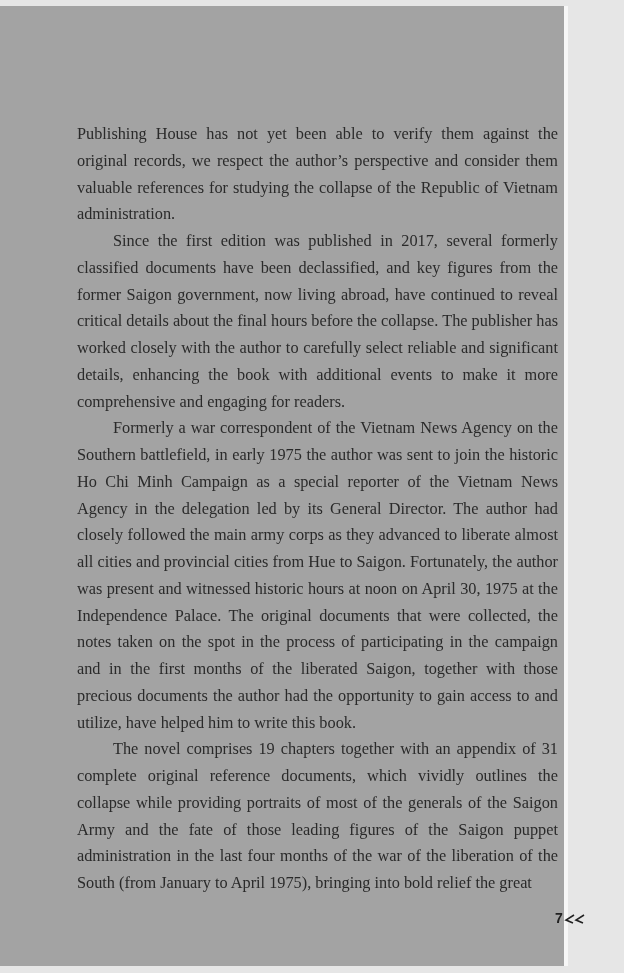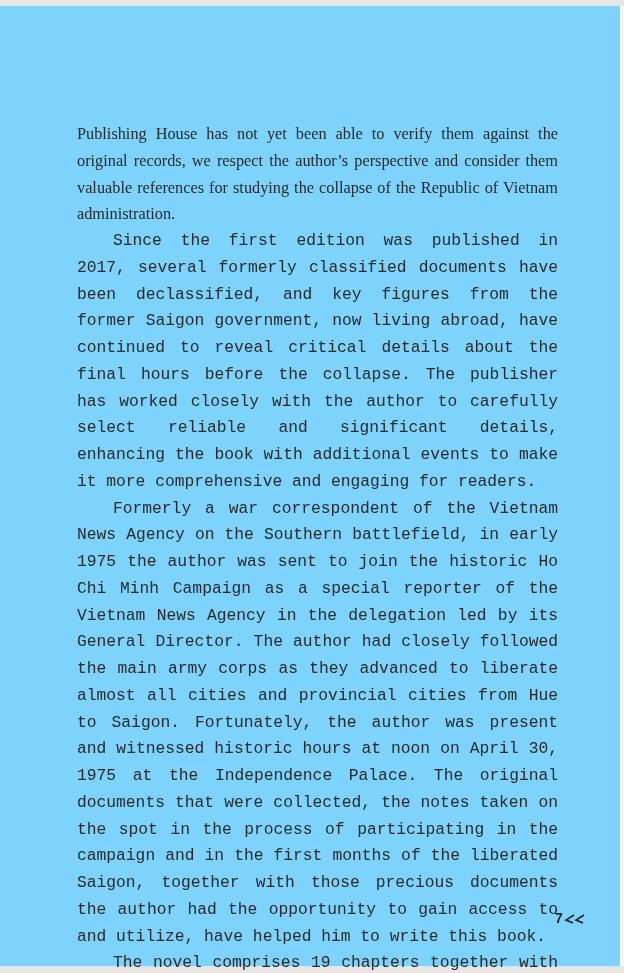--- a/index.html
+++ b/index.html
@@ -2,34 +2,34 @@
 <html><head>
 <meta charset="utf-8">
 <style>
   html, body { margin: 0; padding: 0; }
   body {
     width: 624px; height: 973px; overflow: hidden;
     background: #e6e6e6; position: relative;
     font-family: "Liberation Serif", "DejaVu Serif", serif;
   }
   .page {
-    position: absolute; left: 0; top: 6px; width: 624px; height: 960px;
-    background: #7dd3fc;
+    position: absolute; left: 0; top: 6px; width: 568px; height: 960px;
+    background: #a3a3a3;
   }
   .page-edge {
     position: absolute; right: 0; top: 0; width: 4px; height: 100%;
     background: #f7f7f7;
   }
   .body-text {
     position: absolute; left: 77px; top: 115px; width: 481px;
     color: #2a2a2a; font-size: 16.3px; line-height: 26.75px;
     text-align: justify;
   }
   .body-text p { margin: 0; }
-  .body-text p.indent { text-indent: 36px; font-family: Liberation Mono, monospace; }
+  .body-text p.indent { text-indent: 36px; }
   .folio {
     position: absolute; left: 555px; top: 904px;
     font-size: 15px; color: #222; display: flex; align-items: center; gap: 1px;
   }
   .folio-num { font-weight: bold; font-family: "Liberation Sans", sans-serif; font-size: 14px; }
   .chevron { display: inline-block; width: 11px; height: 12px; }
 </style>
 </head>
 <body>
 

